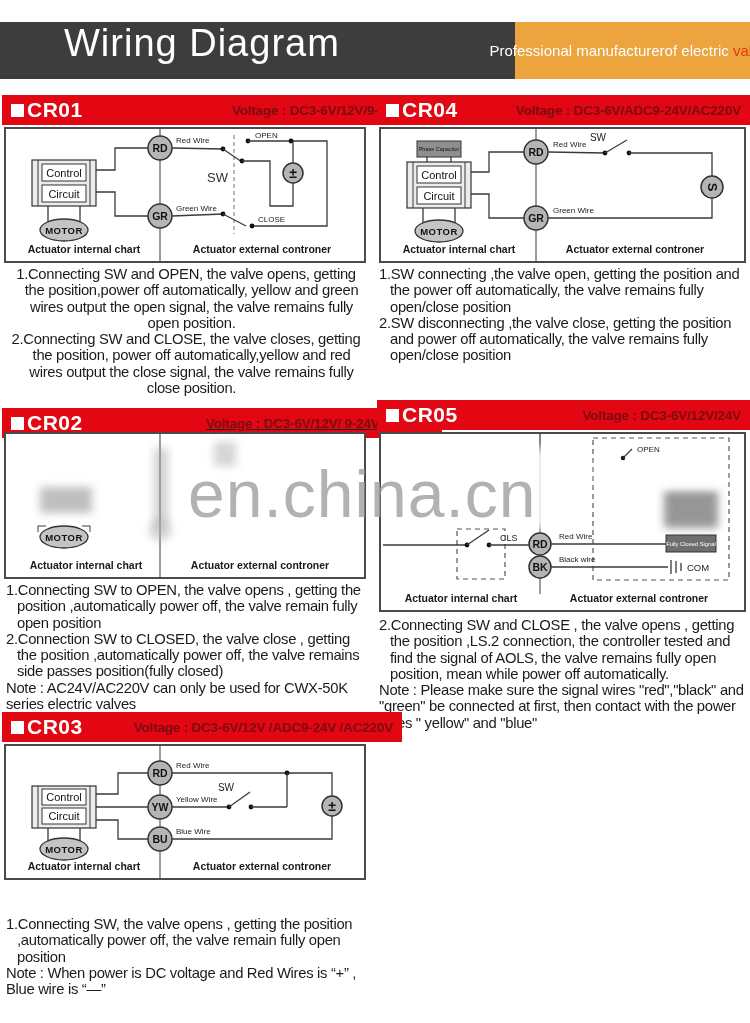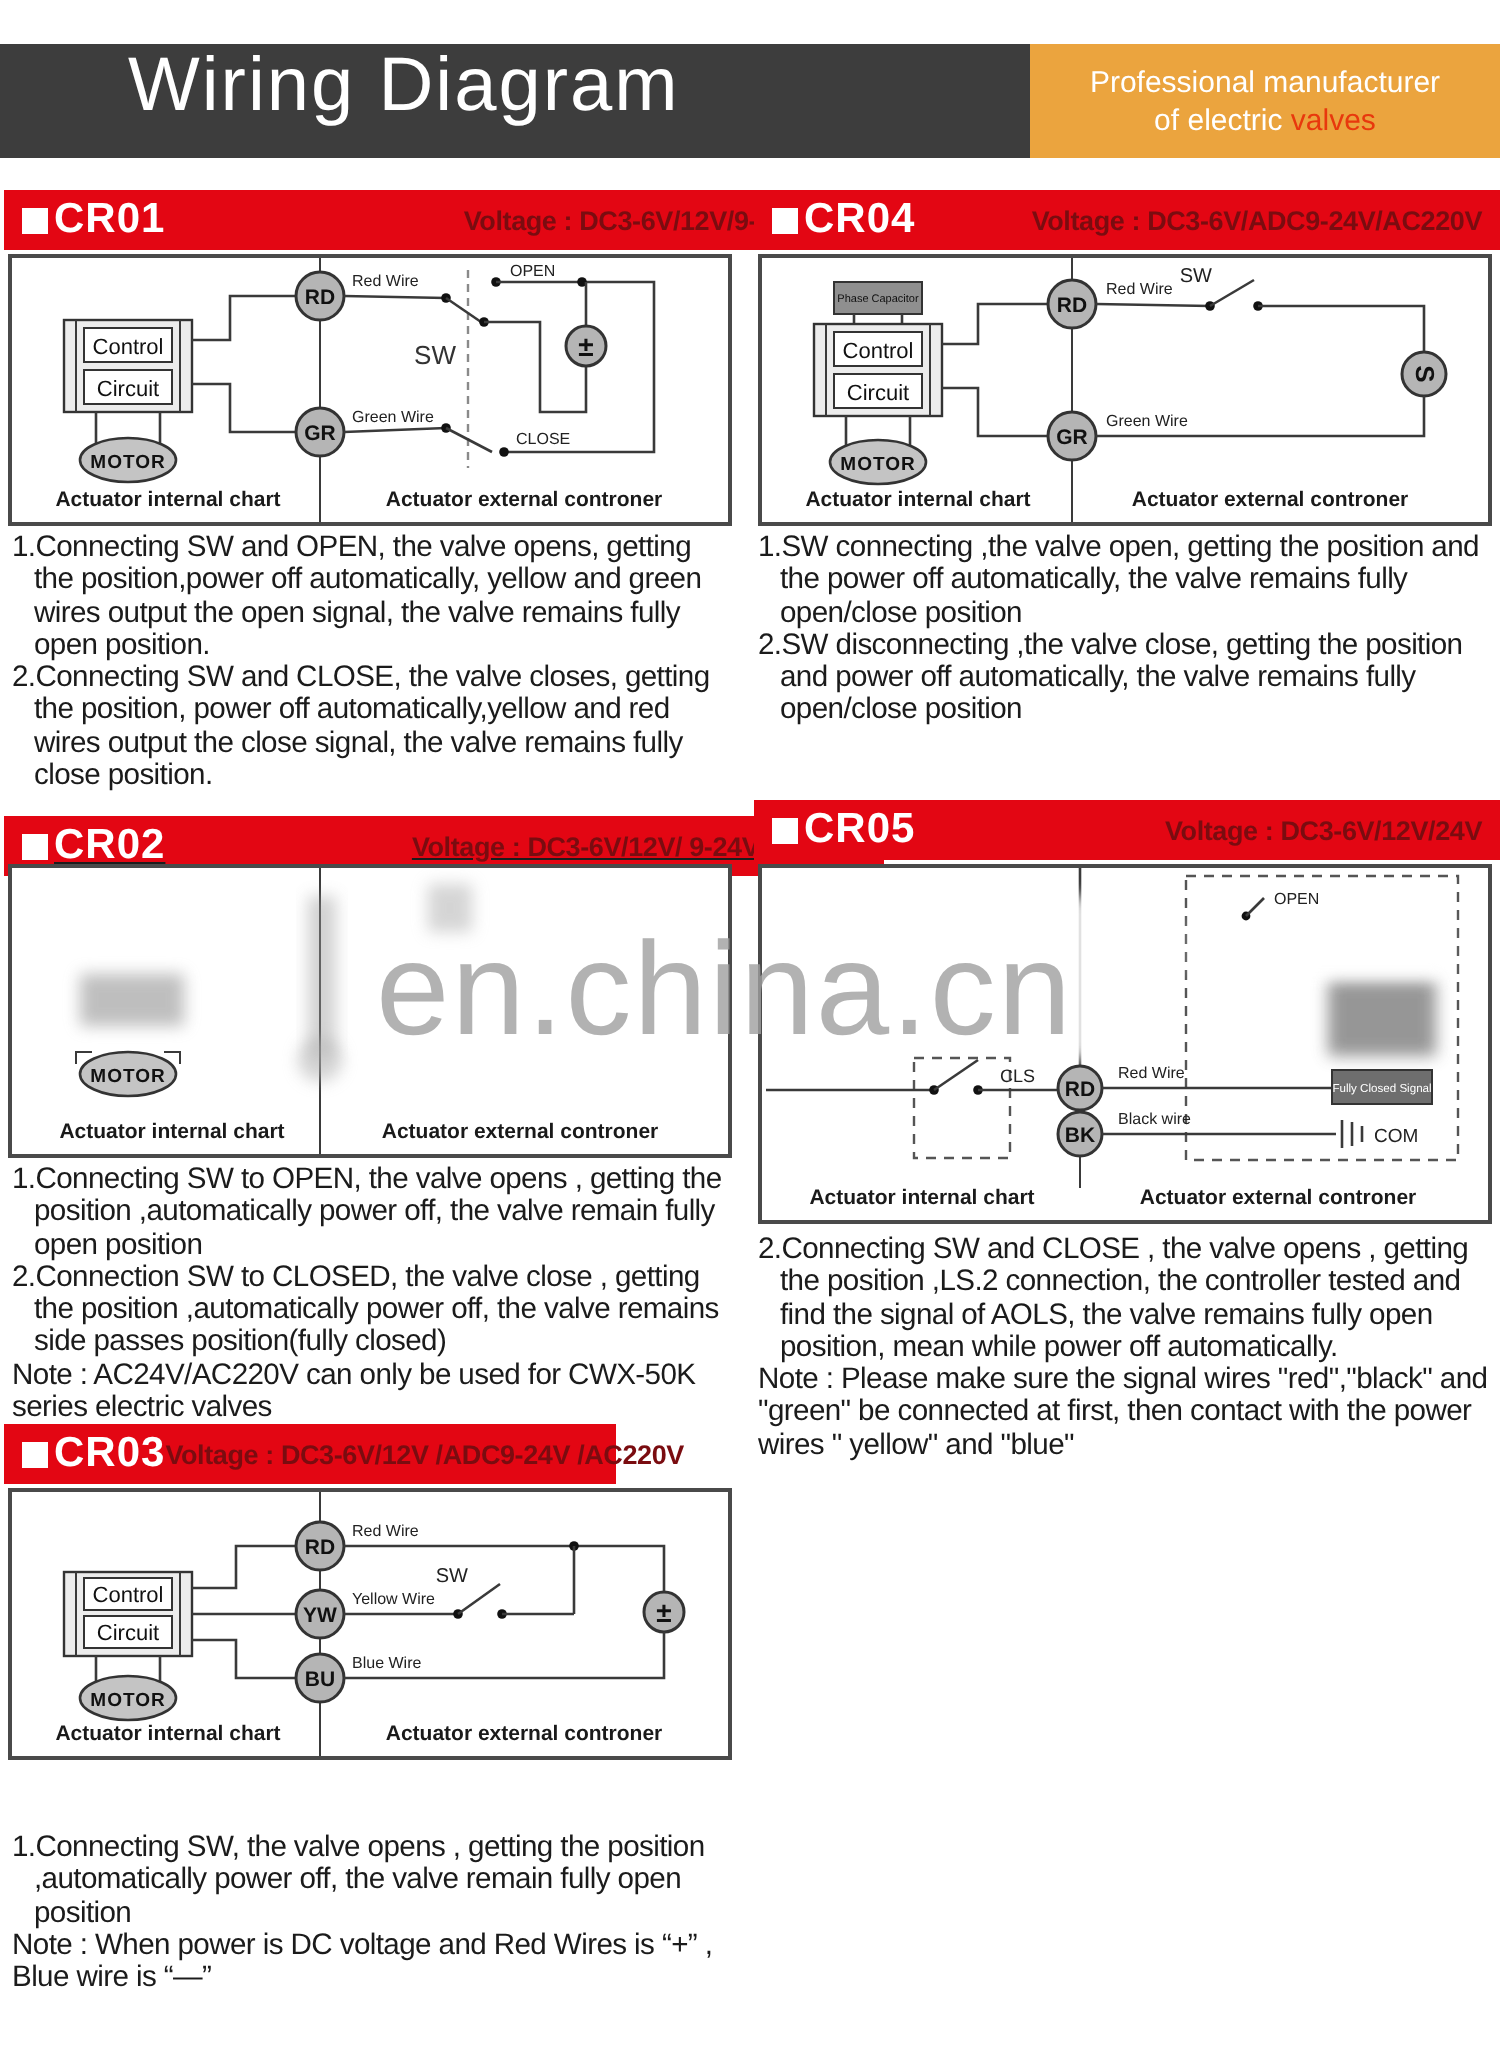--- a/index.html
+++ b/index.html
@@ -4,21 +4,21 @@
 <style>
   html,body{margin:0;padding:0;}
   body{
     width:750px;height:1023px;position:relative;background:#fff;
     font-family:"Liberation Sans",sans-serif;overflow:hidden;color:#1c1c1c;
   }
   .abs{position:absolute;}
   
   .hdr-dark{left:0;top:22px;width:515px;height:57px;background:#3d3d3d;display:flex;align-items:flex-start;}
   .hdr-title{color:#fff;font-size:38px;font-weight:400;letter-spacing:1px;margin-left:64px;white-space:nowrap;}
-  .hdr-badge{left:515px;top:22px;width:235px;height:57px;background:#eba43e;display:flex;flex-direction:column;justify-content:center;align-items:center;}
+  .hdr-badge{left:515px;top:22px;width:235px;height:57px;background:#eba43e;display:flex;flex-direction:row;justify-content:center;align-items:center;}
   .hdr-badge .l{color:#fff;font-size:15px;line-height:19px;white-space:nowrap;}
   .hdr-badge .hl{color:#e8380d;}
   
   .sec-bar{height:30px;background:#e30613;display:flex;align-items:center;padding:0 9px;box-sizing:border-box;}
   .sq{width:13px;height:13px;background:#fff;margin-right:3px;flex:none;}
   .model{color:#fff;font-size:21px;font-weight:bold;letter-spacing:.5px;white-space:nowrap;}
   .volt{margin-left:auto;font-size:13.5px;font-weight:bold;color:#7a0c10;white-space:nowrap;letter-spacing:-0.2px;}
   
   .diagram{background:#fff;border:2px solid #4a4a4a;box-sizing:border-box;}
   .diagram svg{display:block;}
@@ -114,21 +114,21 @@
   <text x="252" y="93" class="lbl8">CLOSE</text>
   <g>
     <line x1="166" y1="87" x2="217" y2="85" class="wire"></line>
     <circle cx="217" cy="85" r="2.4" class="dot"></circle>
     <line x1="217" y1="85" x2="240" y2="97" class="wire"></line>
   </g>
   <text x="78" y="124" class="bottomlbl">Actuator internal chart</text>
   <text x="256" y="124" class="bottomlbl">Actuator external controner</text>
 </svg>
 </div>
-<div class="abs txt" style="left:6px;top:266px;width:360px;">
+<div class="abs txt" style="left:6px;top:266px;width:360px;text-align:center;">
   <p class="item">1.Connecting SW and OPEN, the valve opens, getting the position,power off automatically, yellow and green wires output the open signal, the valve remains fully open position.</p>
   <p class="item">2.Connecting SW and CLOSE, the valve closes, getting the position, power off automatically,yellow and red wires output the close signal, the valve remains fully close position.</p>
 </div>
 
 <div class="abs sec-bar" style="left:377px;top:95px;width:373px;">
   <span class="sq"></span>
   <span class="model">CR04</span>
   <span class="volt">Voltage : DC3-6V/ADC9-24V/AC220V</span>
 </div>
 <div class="abs diagram" style="left:379px;top:127px;width:367px;height:136px;">
@@ -280,21 +280,21 @@
   <text x="306" y="137" style="font-size:9.5px;fill:#222;">COM</text>
   <text x="80" y="168" class="bottomlbl">Actuator internal chart</text>
   <text x="258" y="168" class="bottomlbl">Actuator external controner</text>
 </svg>
 </div>
 <div class="abs txt" style="left:379px;top:617px;width:369px;">
   <p class="item">2.Connecting SW and CLOSE , the valve opens , getting the position ,LS.2  connection, the controller tested and find the signal of AOLS, the valve remains fully open position, mean while power off automatically.</p>
   <p>Note : Please make sure the signal wires "red","black" and "green" be connected at first, then contact with the power wires " yellow" and "blue"</p>
 </div>
 
-<div class="abs sec-bar" style="left:2px;top:712px;width:306px;">
+<div class="abs sec-bar" style="left:2px;top:712px;width:400px;">
   <span class="sq"></span>
   <span class="model">CR03</span>
   <span class="volt">Voltage : DC3-6V/12V /ADC9-24V /AC220V</span>
 </div>
 <div class="abs diagram" style="left:4px;top:744px;width:362px;height:136px;">
 <svg width="358" height="132" viewBox="0 0 358 132">
   <line x1="154" y1="0" x2="154" y2="132" class="thin"></line>
   <g>
     <rect x="26" y="40" width="64" height="42" class="boxfill"></rect>
     <line x1="32" y1="40" x2="32" y2="82" class="thin"></line>

